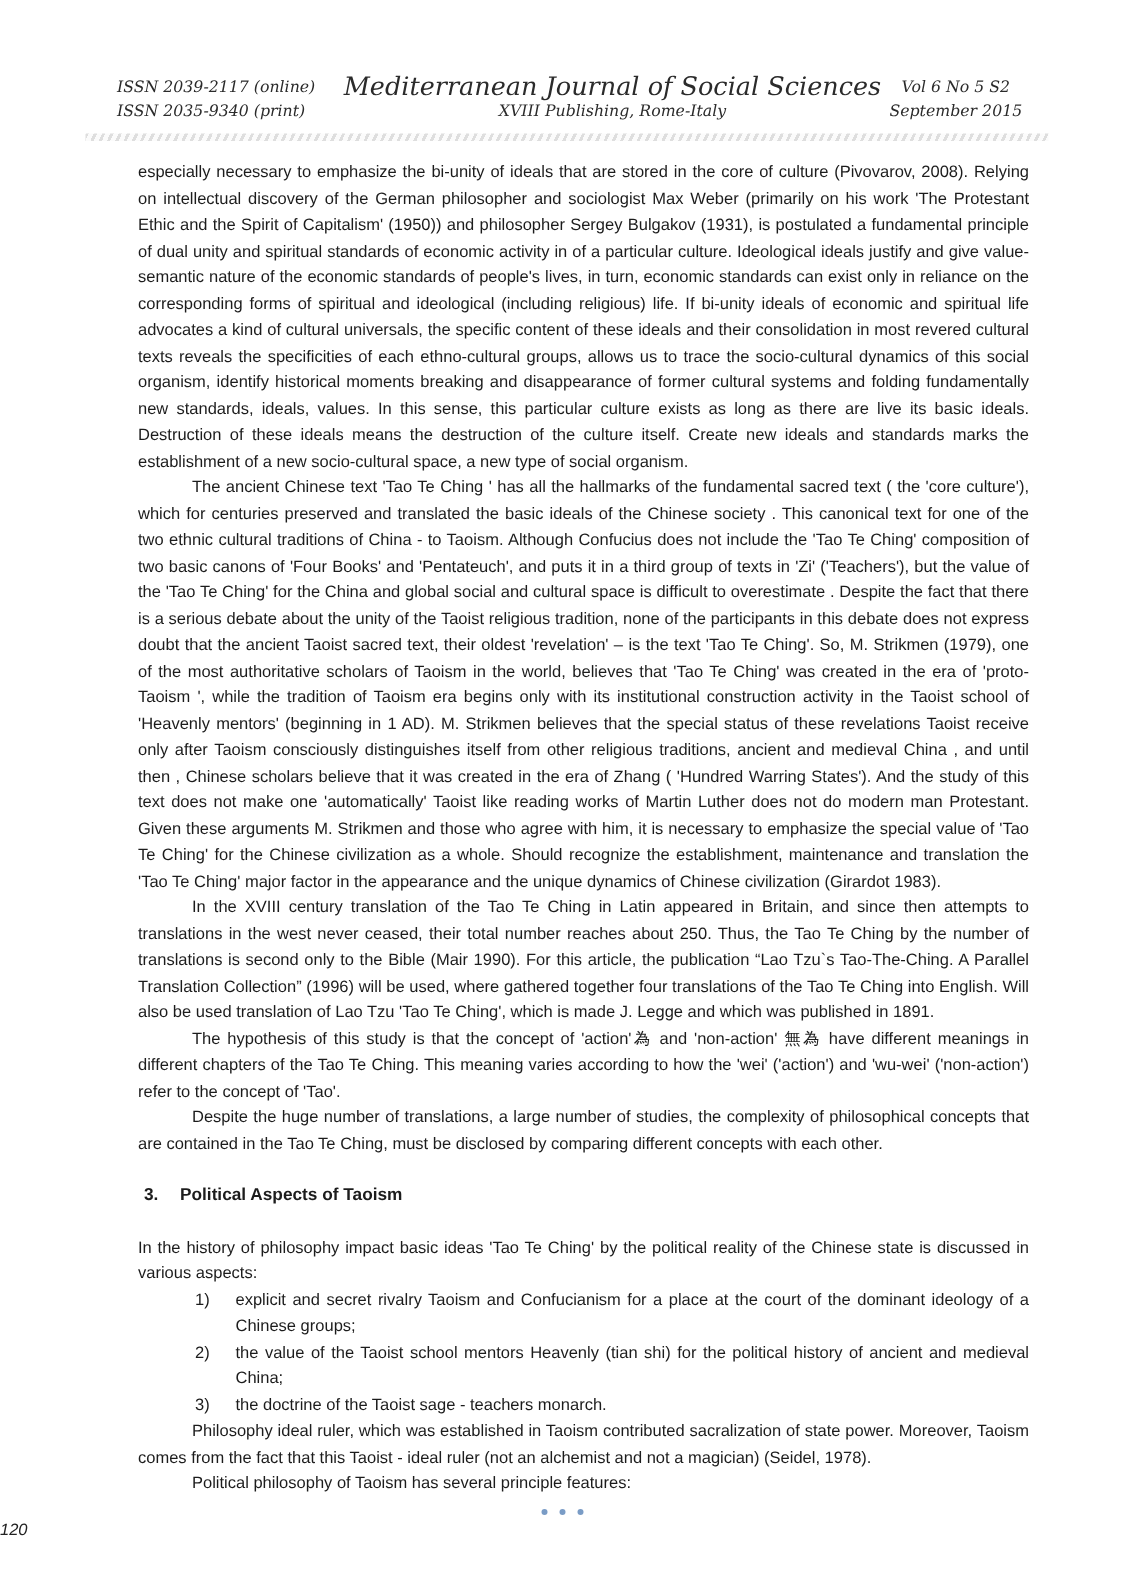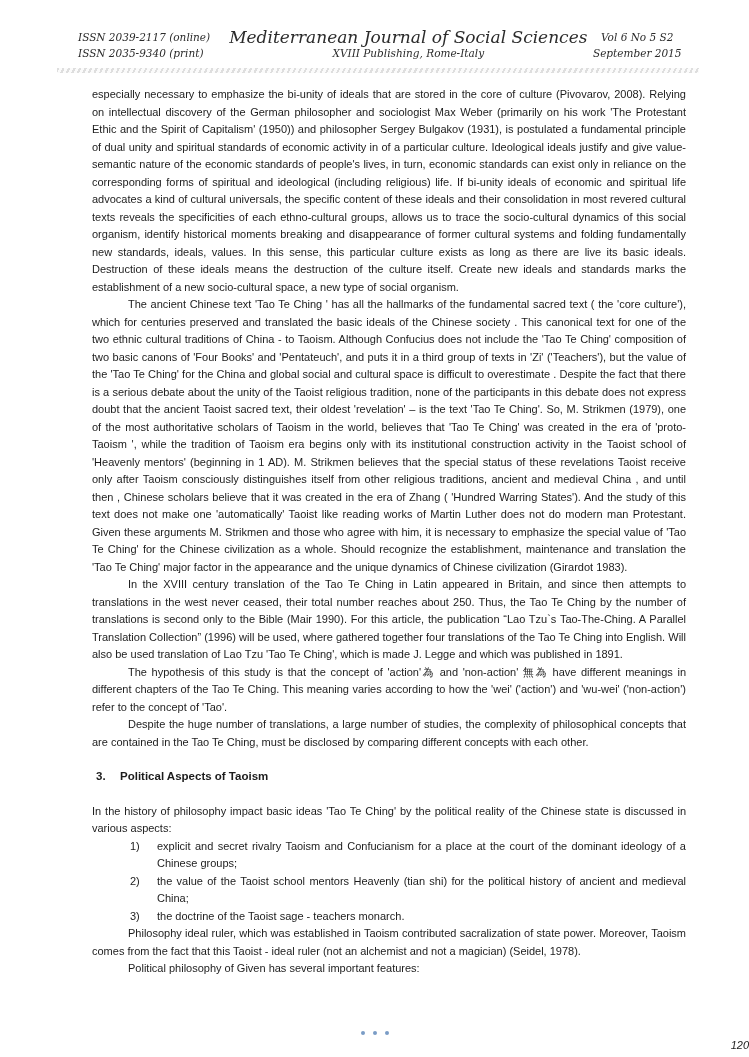--- a/index.html
+++ b/index.html
@@ -12,21 +12,21 @@
     font-family: "Liberation Sans", sans-serif;
     color: #1c1c1c;
     box-sizing: border-box;
     overflow: hidden;
   }
   
   .header-row {
     display: flex;
     justify-content: space-between;
     align-items: flex-start;
-    margin: 29px 62px 0 78px;
+    margin: 50px 62px 0 78px;
     font-family: "DejaVu Serif", serif;
     font-style: italic;
     color: #2b2b2b;
     font-size: 10.5px;
     line-height: 16px;
   }
   .h-left { width: 170px; text-align: left; }
   .h-center { flex: 1; text-align: center; }
   .h-right { width: 112px; text-align: center; }
   .journal-title { font-size: 17px; white-space: nowrap; }
@@ -57,22 +57,22 @@
   }
   .sec-num { flex: 0 0 24px; }
   
   .list-row { display: flex; font-size: 11px; line-height: 17.5px; }
   .list-num { flex: 0 0 27px; margin-left: 38px; }
   .list-text { flex: 1; text-align: justify; }
   
   .footer {
     position: absolute;
     left: 0; right: 0;
-    bottom: 6px;
-    text-align: right;
+    bottom: 31px;
+    text-align: left;
   }
   .dots { display: flex; justify-content: center; gap: 8px; margin-bottom: 4px; }
   .dot { width: 4px; height: 4px; border-radius: 50%; background: #7a9cc6; }
   .page-num { font-size: 11px; font-style: italic; color: #222; }
 </style>
 </head>
 <body>
 
 <div class="page">
 
@@ -114,21 +114,21 @@
     <div class="list-row">
       <span class="list-num">2)</span>
       <span class="list-text">the value of the Taoist school mentors Heavenly (tian shi) for the political history of ancient and medieval China;</span>
     </div>
     <div class="list-row">
       <span class="list-num">3)</span>
       <span class="list-text">the doctrine of the Taoist sage - teachers monarch.</span>
     </div>
 
     <p class="indent">Philosophy ideal ruler, which was established in Taoism contributed sacralization of state power. Moreover, Taoism comes from the fact that this Taoist - ideal ruler (not an alchemist and not a magician) (Seidel, 1978).</p>
-    <p class="indent">Political philosophy of Given has several important features:</p>
+    <p class="indent">Political philosophy of Taoism has several principle features:</p>
   </div>
 
   <div class="footer">
     <div class="dots">
       <span class="dot"></span>
       <span class="dot"></span>
       <span class="dot"></span>
     </div>
     <div class="page-num">120</div>
   </div>

